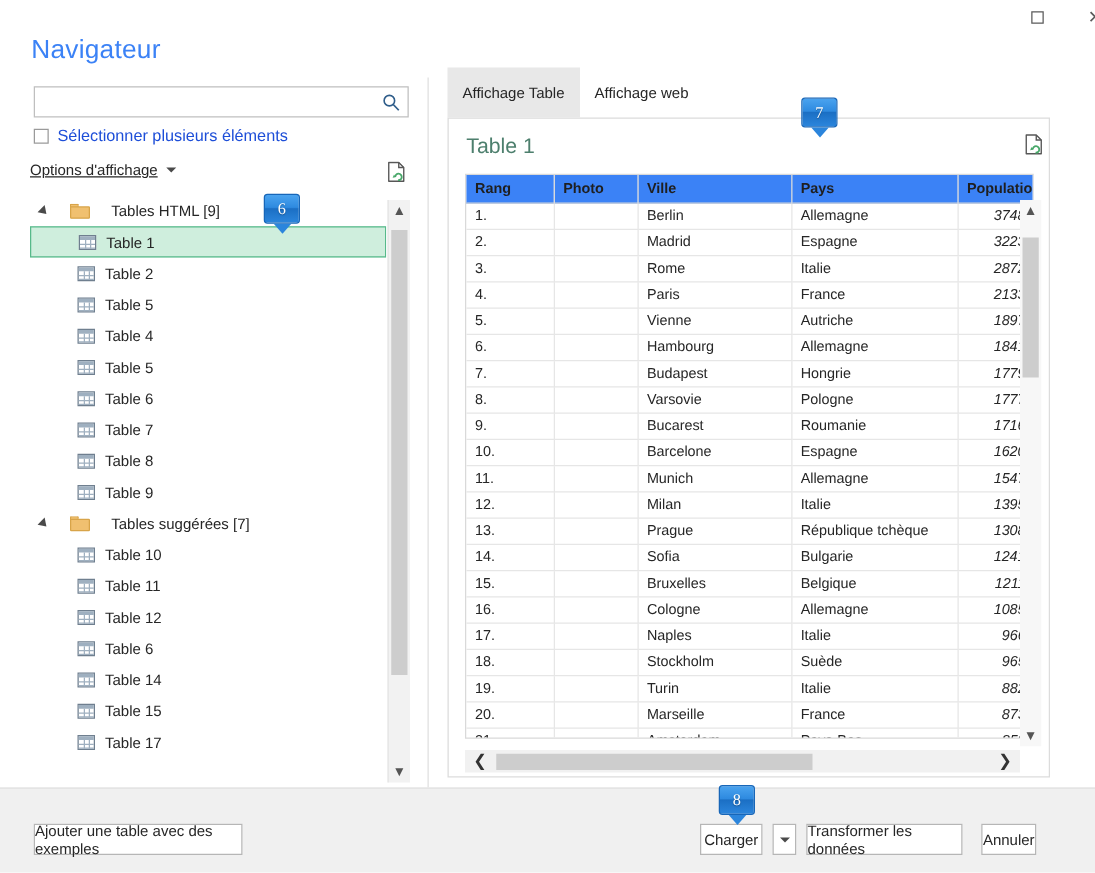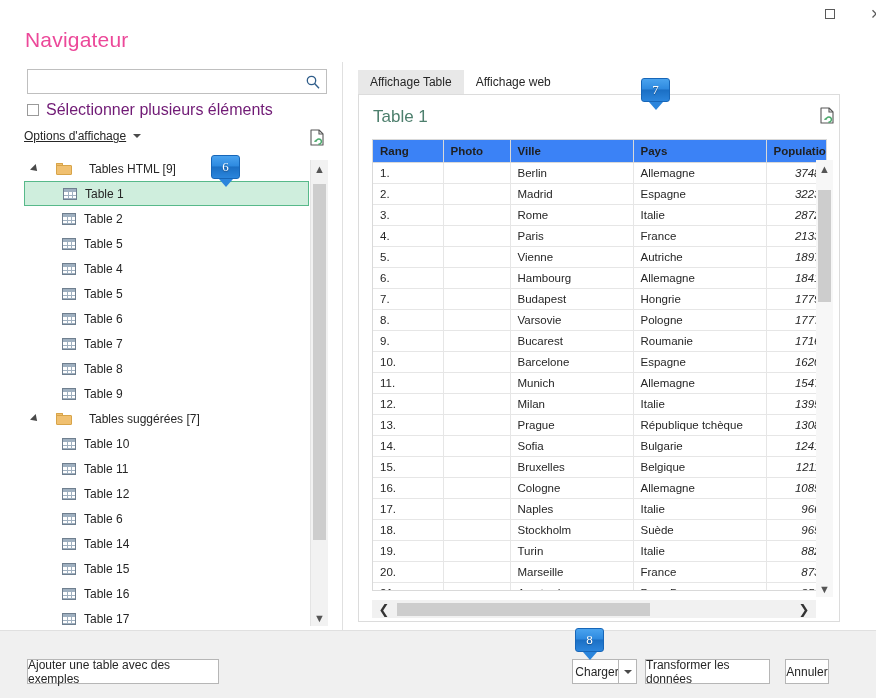--- a/index.html
+++ b/index.html
@@ -13,30 +13,30 @@
   }
   
   .titlebar{position:absolute;left:0;top:0;width:876px;height:28px;background:#fff;}
   .wbtn{position:absolute;top:0;width:46px;height:28px;display:flex;align-items:center;justify-content:center;cursor:default;}
   .wbtn-max{left:807px;}
   .wbtn-close{left:853px;}
   .sq{width:10px;height:10px;border:1px solid #5a5a5a;box-sizing:border-box;}
   .xglyph{font-size:14px;color:#5a5a5a;line-height:1;font-family:"DejaVu Sans",sans-serif;}
 
   
-  .page-title{position:absolute;left:25px;top:28px;font-size:21px;color:#ec4899;letter-spacing:.2px;font-weight:400;}
+  .page-title{position:absolute;left:25px;top:28px;font-size:21px;color:#3b82f6;letter-spacing:.2px;font-weight:400;}
 
   
   .search-wrap{position:absolute;left:27px;top:69px;width:300px;height:25px;border:1px solid #bfbfbf;background:#fff;box-sizing:border-box;}
   .search-input{position:absolute;left:4px;top:2px;width:268px;height:19px;border:0;outline:0;font-family:inherit;font-size:12px;color:#262626;background:transparent;}
   .search-icon{position:absolute;right:5px;top:4px;width:16px;height:16px;color:#2f5d8a;}
 
   .chk-row{position:absolute;left:27px;top:101px;display:flex;align-items:center;gap:7px;}
   .chkbox{width:12px;height:12px;border:1px solid #9a9a9a;background:#fff;box-sizing:border-box;}
-  .chk-label{font-size:16px;color:#701a75;}
+  .chk-label{font-size:13px;color:#1d4ed8;}
 
   .opt-row{position:absolute;left:24px;top:129px;display:flex;align-items:center;gap:7px;}
   .opt-label{font-size:12px;color:#262626;text-decoration:underline;}
   .caret-dn{width:0;height:0;border-left:4px solid transparent;border-right:4px solid transparent;border-top:4px solid #4a4a4a;}
 
   .refresh-icon{position:absolute;width:15px;height:17px;}
   .refresh-left{left:310px;top:129px;}
   .refresh-right{left:820px;top:107px;}
 
   
@@ -62,21 +62,21 @@
   .sb-arrow{position:absolute;left:0;width:17px;height:17px;display:flex;align-items:center;justify-content:center;color:#555;font-size:11px;}
   .sb-up{top:0;}
   .sb-dn{bottom:0;}
   .lthumb{position:absolute;left:2px;top:24px;width:13px;height:356px;background:#cdcdcd;}
 
   
   .vdiv{position:absolute;left:342px;top:62px;width:1px;height:568px;background:#e0e0e0;}
 
   
   .tabs{position:absolute;left:358px;top:70px;display:flex;align-items:flex-end;height:24px;}
-  .tab{height:24px;padding:0 12px;display:flex;align-items:center;font-size:12px;color:#262626;box-sizing:border-box;}
+  .tab{height:40px;padding:0 12px;display:flex;align-items:center;font-size:12px;color:#262626;box-sizing:border-box;}
   .tab.active{background:#e8e8e8;}
 
   .preview{position:absolute;left:358px;top:94px;width:482px;height:528px;border:1px solid #dcdcdc;background:#fff;box-sizing:border-box;}
   .preview-title{position:absolute;left:14px;top:12px;font-size:17px;color:#4d7f6d;font-weight:400;}
 
   .grid{position:absolute;left:13px;top:44px;width:455px;height:452px;overflow:hidden;border:1px solid #d9d9d9;box-sizing:border-box;background:#fff;}
   table.dt{border-collapse:collapse;table-layout:fixed;width:455px;}
   table.dt th{
     background:#3b82f6;font-size:11.5px;font-weight:bold;color:#1f1f1f;
     text-align:left;padding:5px 7px;height:22px;box-sizing:border-box;
@@ -99,22 +99,22 @@
   .gvthumb{position:absolute;left:2px;top:30px;width:13px;height:112px;background:#cdcdcd;}
   
   .ghscroll{position:absolute;left:372px;top:600px;width:444px;height:18px;background:#f1f1f1;display:flex;align-items:center;}
   .gh-arrow{width:24px;text-align:center;color:#333;font-size:13px;}
   .ghtrack{position:relative;flex:1;height:13px;}
   .ghthumb{position:absolute;left:1px;top:0;width:253px;height:13px;background:#cdcdcd;}
 
   
   .footer{position:absolute;left:0;top:630px;width:876px;height:68px;background:#f0f0f0;border-top:1px solid #e0e0e0;}
   .btn{position:absolute;height:25px;border:1px solid #b6b6b6;background:#fff;font-family:inherit;font-size:12px;color:#262626;display:flex;align-items:center;justify-content:center;box-sizing:border-box;cursor:default;}
-  .btn-examples{left:27px;top:659px;width:192px;}
-  .btn-charger{left:572px;top:659px;width:50px;}
+  .btn-examples{left:27px;top:659px;width:167px;}
+  .btn-charger{left:560px;top:659px;width:50px;}
   .btn-charger-split{left:618px;top:659px;width:19px;}
   .btn-transform{left:645px;top:659px;width:125px;}
   .btn-annuler{left:785px;top:659px;width:44px;}
 
   
   .badge{position:absolute;width:29px;height:30px;z-index:40;}
   .badge .bbody{
     width:29px;height:24px;border-radius:3px;box-sizing:border-box;
     background:linear-gradient(to bottom,#4aa3ef 0%,#2e8ae0 45%,#1b6fc4 50%,#2b85dc 100%);
     border:1px solid #1766b8;
@@ -298,27 +298,20 @@
         <span class="tbl-grid-h"></span>
         <span class="tbl-grid-h2"></span>
       </span>
     <span class="leaf-label">Table 15</span>
   </div>
   <div class="tree-node tree-leaf">
     <span class="tbl-icon">
         <span class="tbl-grid-h"></span>
         <span class="tbl-grid-h2"></span>
       </span>
-    <span class="leaf-label">Table 16</span>
-  </div>
-  <div class="tree-node tree-leaf">
-    <span class="tbl-icon">
-        <span class="tbl-grid-h"></span>
-        <span class="tbl-grid-h2"></span>
-      </span>
     <span class="leaf-label">Table 17</span>
   </div>
 </div>
 
 <div class="lscroll">
   <div class="sb-arrow sb-up">▲</div>
   <div class="lthumb"></div>
   <div class="sb-arrow sb-dn">▼</div>
 </div>
 

